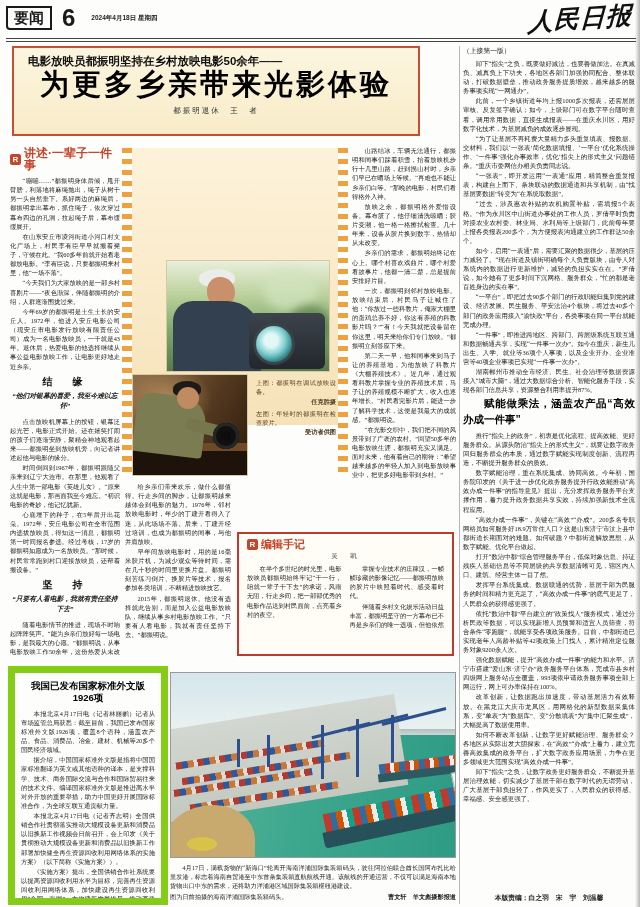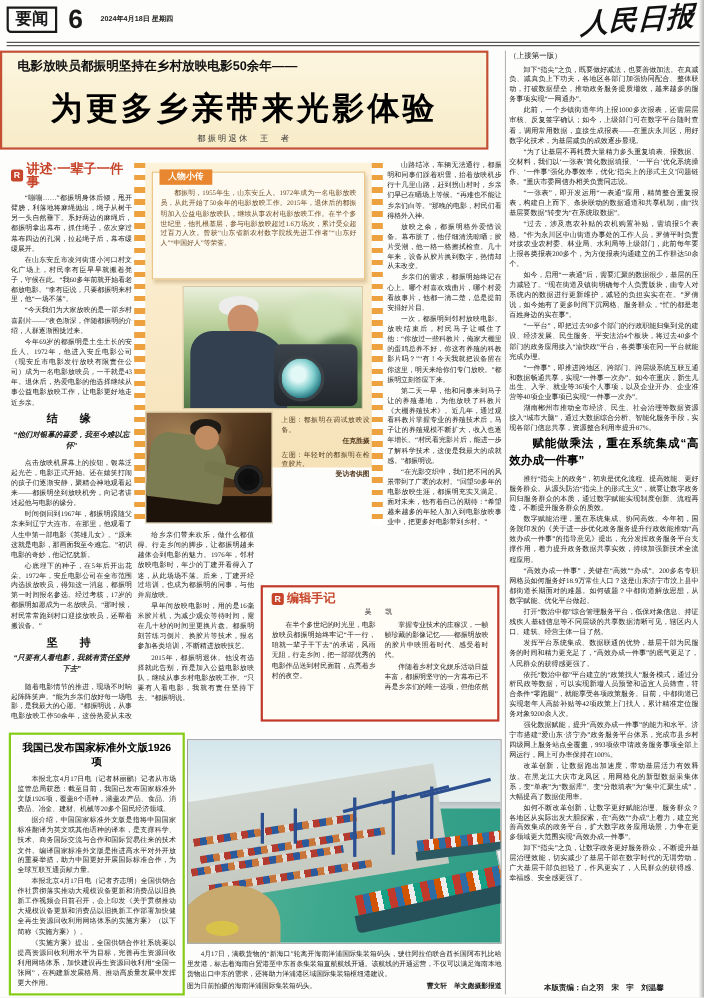--- a/index.html
+++ b/index.html
@@ -10,24 +10,24 @@
   .secbox{display:inline-block;border:2px solid #1a1a1a;border-radius:0 0 0 4px;padding:2px 6px 3px;
           font:bold 15px/1 "Liberation Sans",sans-serif;vertical-align:middle;}
   .pageno{display:inline-block;font:bold 24px/1 "Liberation Sans",sans-serif;margin-left:6px;vertical-align:middle;}
   .hdate{display:inline-block;font:bold 6.5px/1 "Liberation Sans",sans-serif;margin-left:12px;vertical-align:middle;color:#222;}
   .masthead{position:absolute;right:2px;top:0;font:bold italic 25px/1 "Liberation Serif",serif;
             transform:rotate(-4deg) skewX(-6deg);letter-spacing:1px;color:#111;}
   .rule2{position:absolute;left:6px;right:4px;top:38px;height:2px;border-top:1px solid #444;border-bottom:1px solid #444;}
   .vrule{position:absolute;left:459px;top:46px;width:1px;height:858px;background:#b5b5b5;}
   .edge{position:absolute;right:0;top:0;width:5px;height:907px;background:linear-gradient(to right,rgba(255,255,255,0),rgba(110,110,110,.5));}
   
-  .hbox{position:absolute;left:0;top:46px;width:444px;height:90px;background:linear-gradient(#fcf5df,#f8ecc8);
+  .hbox{position:absolute;left:12px;top:46px;width:408px;height:90px;background:linear-gradient(#fcf5df,#f8ecc8);
         border:2px solid #c44f33;box-sizing:border-box;}
   .kicker{margin:7px 0 0 14px;font:bold 11.5px/1.2 "Liberation Sans",sans-serif;color:#111;}
-  .bigh{text-align:center;font:900 29px/1.1 "Liberation Sans",sans-serif;letter-spacing:3px;margin-top:15px;color:#000;}
+  .bigh{text-align:center;font:900 29px/1.1 "Liberation Sans",sans-serif;letter-spacing:3px;margin-top:0;color:#000;}
   .byline{text-align:center;font:7.5px/1 "Liberation Serif",serif;letter-spacing:2px;margin-top:6px;color:#333;}
   
   .t{font-size:6.3px;line-height:1.45;text-align:justify;text-indent:2em;margin:0 0 1px;color:#1b1b1b;}
   .rt{font-size:6.4px;line-height:1.42;text-align:justify;text-indent:2em;margin:0 0 1px;color:#1b1b1b;}
   .noind{text-indent:0;}
   
   .col1{position:absolute;left:10px;top:146px;width:110px;height:510px;overflow:hidden;}
   .col2{position:absolute;left:125px;top:482px;width:106px;height:172px;overflow:hidden;}
   .col3{position:absolute;left:250px;top:432px;width:96px;height:96px;overflow:hidden;}
   .col4{position:absolute;left:352px;top:146px;width:104px;height:382px;overflow:hidden;}
@@ -72,21 +72,21 @@
   .reel{position:absolute;right:8px;bottom:26px;width:26px;height:26px;border-radius:50%;background:#0d0d0d;
         box-shadow:inset 0 0 0 3px #262626, inset 0 0 0 8px #101010;}
   
   .notebox{position:absolute;left:237px;top:532px;width:217px;height:124px;border:2px solid #c0392b;background:#fffdf6;
            box-sizing:border-box;padding:4px 8px;overflow:hidden;}
   .note-h{text-align:center;font:bold 15px/1.2 "Liberation Sans",sans-serif;letter-spacing:1px;margin:2px 0 1px;color:#000;}
   .note-a{text-align:center;font-size:6.5px;letter-spacing:3px;margin:0 0 3px;color:#333;}
   .note-cols{display:flex;gap:8px;}
   .note-col{flex:1;overflow:hidden;height:66px;}
   
-  .briefs{position:absolute;left:8px;top:666px;width:160px;height:239px;border:2px solid #84cc16;box-sizing:border-box;
+  .briefs{position:absolute;left:8px;top:666px;width:160px;height:239px;border:7px solid #84cc16;box-sizing:border-box;
           padding:4px 6px;overflow:hidden;background:#fdfdfc;}
   .b-h1{text-align:center;font:bold 9.5px/1.3 "Liberation Sans",sans-serif;margin:3px 0 4px;color:#000;}
   .b-h2{text-align:center;font:bold 11.5px/1.35 "Liberation Sans",sans-serif;margin:9px 0 4px;color:#000;}
   
   .portphoto{position:absolute;left:170px;top:672px;width:286px;height:186px;overflow:hidden;border:1px solid #9a9a9a;box-sizing:border-box;}
   .sky{position:absolute;left:0;top:0;right:0;height:66px;background:linear-gradient(#d4e6ec,#edf3f0);}
   .skyline{position:absolute;left:0;top:56px;right:0;height:9px;background:linear-gradient(rgba(135,148,152,.55),rgba(170,180,178,.25));}
   .sea{position:absolute;left:0;top:62px;right:0;bottom:0;background:linear-gradient(100deg,#5cb59c 0%,#3ea88e 45%,#2e9b85 100%);}
   .land{position:absolute;top:60px;left:-24px;width:250px;height:92px;background:linear-gradient(#d2d8d1,#c3c9bf);
         transform:rotate(-9deg);transform-origin:left top;}
@@ -149,24 +149,20 @@
     <p class="t">心底埋下的种子，在5年后开出花朵。1972年，安丘电影公司在全市范围内选拔放映员，得知这一消息，都振明第一时间报名参选。经过考核，17岁的都振明如愿成为一名放映员。“那时候，村民常常跑到村口迎接放映员，还帮着搬设备。”</p>
     <div class="ssub">坚　持</div>
     <div class="squote">“只要有人看电影，我就有责任坚持下去”</div>
     <p class="t">随着电影情节的推进，现场不时响起阵阵笑声。“能为乡亲们放好每一场电影，是我最大的心愿。”都振明说，从事电影放映工作50余年，这份热爱从未改变。</p>
   </div>
 
   <div class="mediapanel">
     <div class="panel-bg"></div>
     <div class="strip stripL"></div>
     <div class="strip stripR"></div>
-    <div class="profile">
-      <div class="ptab">人物小传</div>
-      <p class="ptext">都振明，1955年生，山东安丘人。1972年成为一名电影放映员，从此开始了50余年的电影放映工作。2015年，退休后的都振明加入公益电影放映队，继续从事农村电影放映工作。在半个多世纪里，他扎根基层，参与电影放映超过1.6万场次，累计受众超过百万人次。曾获“山东省新农村数字院线先进工作者”“山东好人”“中国好人”等荣誉。</p>
-    </div>
     <div class="photo photo1">
       <div class="p1bg"></div>
       <div class="blob" style="left:96px;top:6px;width:54px;height:44px;background:rgba(210,228,190,.7);"></div>
       <div class="blob" style="left:120px;top:44px;width:44px;height:40px;background:rgba(70,105,60,.55);"></div>
       <div class="p1hair"></div>
       <div class="p1face"></div>
       <div class="p1body"></div>
       <div class="proj">
         <div class="lens"></div>
       </div>
@@ -273,21 +269,21 @@
     <div class="cont">（上接第一版）</div>
     <p class="rt">卸下“指尖”之负，既要做好减法，也要善做加法。在真减负、减真负上下功夫，各地区各部门加强协同配合、整体联动，打破数据壁垒，推动政务服务提质增效，越来越多的服务事项实现“一网通办”。</p>
     <p class="rt">此前，一个乡镇街道年均上报1000多次报表，还需层层审核、反复签字确认；如今，上级部门可在数字平台随时查看，调用常用数据，直接生成报表——在重庆永川区，用好数字化技术，为基层减负的成效逐步显现。</p>
     <p class="rt">“为了让基层不再耗费大量精力多头重复填表、报数据、交材料，我们以‘一张表’简化数据填报、‘一平台’优化系统操作、‘一件事’强化办事效率，优化‘指尖上的形式主义’问题链条。”重庆市委网信办相关负责同志说。</p>
     <p class="rt">“一张表”，即开发运用“一表通”应用，精简整合重复报表，构建自上而下、条块联动的数据通道和共享机制，由“找基层要数据”转变为“在系统取数据”。</p>
     <p class="rt">“过去，涉及惠农补贴的农机购置补贴，需填报5个表格。”作为永川区中山街道办事处的工作人员，罗倩平时负责对接农业农村委、林业局、水利局等上级部门，此前每年要上报各类报表200多个，为方便报表沟通建立的工作群达50余个。</p>
     <p class="rt">如今，启用“一表通”后，需要汇聚的数据很少，基层的压力减轻了。“现在街道及镇街明确每个人负责版块，由专人对系统内的数据进行更新维护，减轻的负担实实在在。”罗倩说，如今她有了更多时间下沉网格、服务群众，“忙的都是老百姓身边的实在事”。</p>
     <p class="rt">“一平台”，即把过去90多个部门的行政职能归集到党的建设、经济发展、民生服务、平安法治4个板块，将过去40多个部门的政务应用接入“渝快政”平台，各类事项在同一平台就能完成办理。</p>
     <p class="rt">“一件事”，即推进跨地区、跨部门、跨层级系统互联互通和数据畅通共享，实现“一件事一次办”。如今在重庆，新生儿出生、入学、就业等36项个人事项，以及企业开办、企业准营等40项企业事项已实现“一件事一次办”。</p>
     <p class="rt">湖南郴州市推动全市经济、民生、社会治理等数据资源接入“城市大脑”，通过大数据综合分析、智能化服务手段，实现各部门信息共享，资源整合利用率提升87%。</p>
-    <h3 class="r-h">赋能做乘法，重在系统集成“高效办成一件事”</h3>
+    <h3 class="r-h">赋能做乘法，涵盖农产品“高效办成一件事”</h3>
     <p class="rt">推行“指尖上的政务”，初衷是优化流程、提高效能、更好服务群众。从源头防治“指尖上的形式主义”，就要让数字政务回归服务群众的本质，通过数字赋能实现制度创新、流程再造，不断提升服务群众的质效。</p>
     <p class="rt">数字赋能治理，重在系统集成、协同高效。今年初，国务院印发的《关于进一步优化政务服务提升行政效能推动“高效办成一件事”的指导意见》提出，充分发挥政务服务平台支撑作用，着力提升政务数据共享实效，持续加强新技术全流程应用。</p>
     <p class="rt">“高效办成一件事”，关键在“高效”“办成”。200多名专职网格员如何服务好18.9万常住人口？这是山东济宁市汶上县中都街道长期面对的难题。如何破题？中都街道解放思想，从数字赋能、优化平台做起。</p>
     <p class="rt">打开“数治中都”综合管理服务平台，低保对象信息、持证残疾人基础信息等不同层级的共享数据清晰可见，辖区内人口、建筑、经营主体一目了然。</p>
     <p class="rt">发挥平台系统集成、数据联通的优势，基层干部为民服务的时间和精力更充足了，“高效办成一件事”的底气更足了，人民群众的获得感更强了。</p>
     <p class="rt">依托“数治中都”平台建立的“政策找人”服务模式，通过分析民政等数据，可以实现新增人员预警和适宜人员筛查，符合条件“零跑腿”，就能享受各项政策服务。目前，中都街道已实现老年人高龄补贴等42项政策上门找人，累计精准定位服务对象9200余人次。</p>
     <p class="rt">强化数据赋能，提升“高效办成一件事”的能力和水平。济宁市搭建“爱山东·济宁办”政务服务平台体系，完成市县乡村四级网上服务站点全覆盖，993项依申请政务服务事项全部上网运行，网上可办率保持在100%。</p>
     <p class="rt">改革创新，让数据跑出加速度，带动基层活力有效释放。在黑龙江大庆市龙凤区，用网格化的新型数据采集体系，变“单表”为“数据库”、变“分散填表”为“集中汇聚生成”，大幅提高了数据使用率。</p>
     <p class="rt">如何不断改革创新，让数字更好赋能治理、服务群众？各地区从实际出发大胆探索，在“高效”“办成”上着力，建立完善高效集成的政务平台，扩大数字政务应用场景，力争在更多领域更大范围实现“高效办成一件事”。</p>
     <p class="rt">卸下“指尖”之负，让数字政务更好服务群众，不断提升基层治理效能，切实减少了基层干部在数字时代的无谓劳动，广大基层干部负担轻了，作风更实了，人民群众的获得感、幸福感、安全感更强了。</p>

